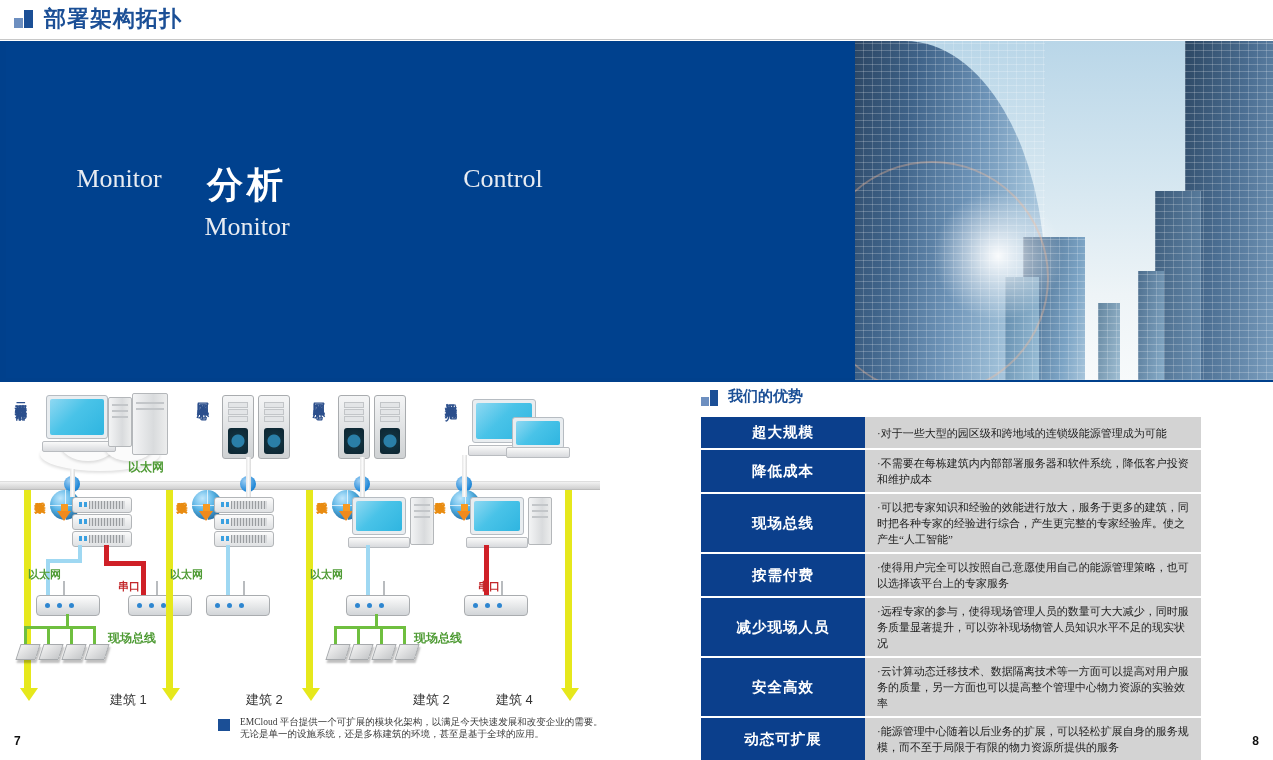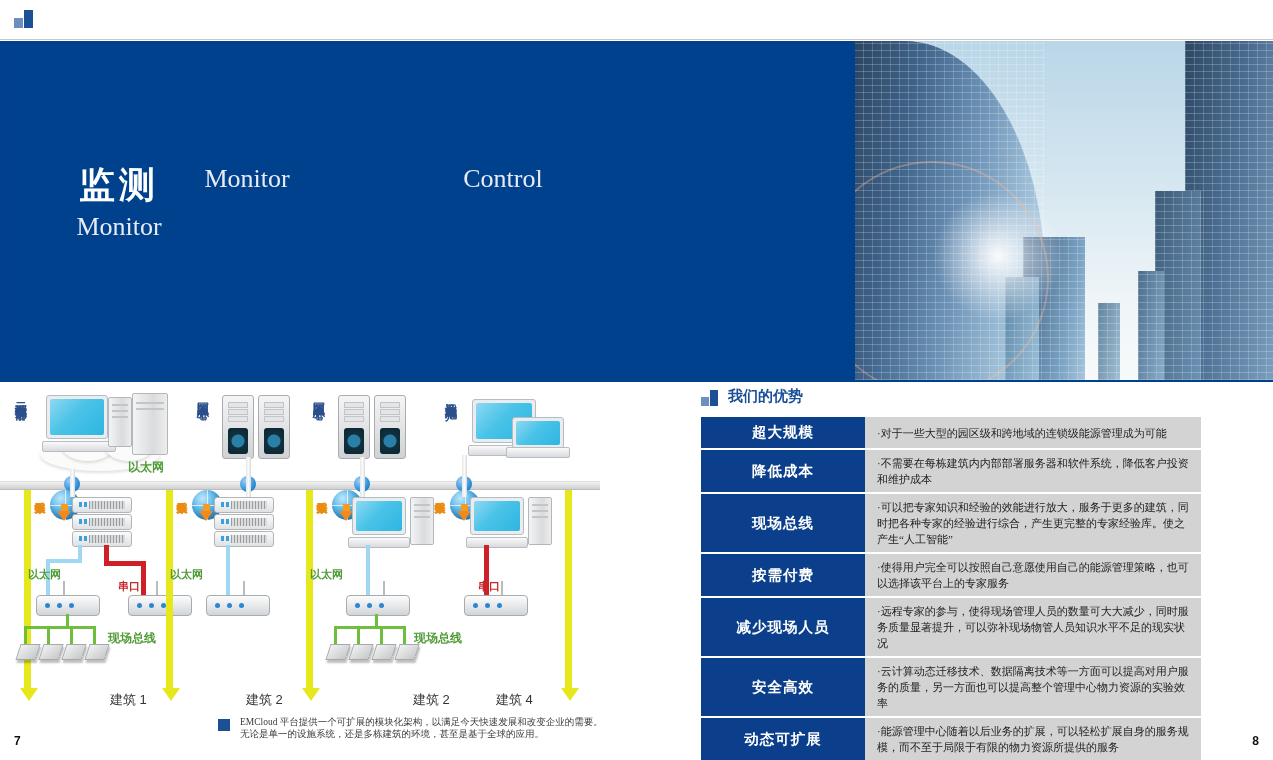--- a/index.html
+++ b/index.html
@@ -122,32 +122,33 @@
   .pg.r{right:14px;}
 </style>
 </head>
 <body>
 
 <div class="slide-header">
   <div class="hdr-icon">
       <i class="b1"></i>
       <i class="b2"></i>
     </div>
+  <div class="hdr-title">部署架构拓扑</div>
   <div class="hdr-rule"></div>
 </div>
 
 <div class="hero">
   <div class="hero-inner"></div>
   <div class="hero-words">
     <div class="word-row">
       <div class="word">
-        <div class="cn">监测</div>
         <div class="en">Monitor</div>
       </div>
       <div class="word">
+        <div class="cn">分析</div>
         <div class="en">Monitor</div>
       </div>
       <div class="word">
       </div>
       <div class="word">
         <div class="en">Control</div>
       </div>
     </div>
   </div>
 </div>

